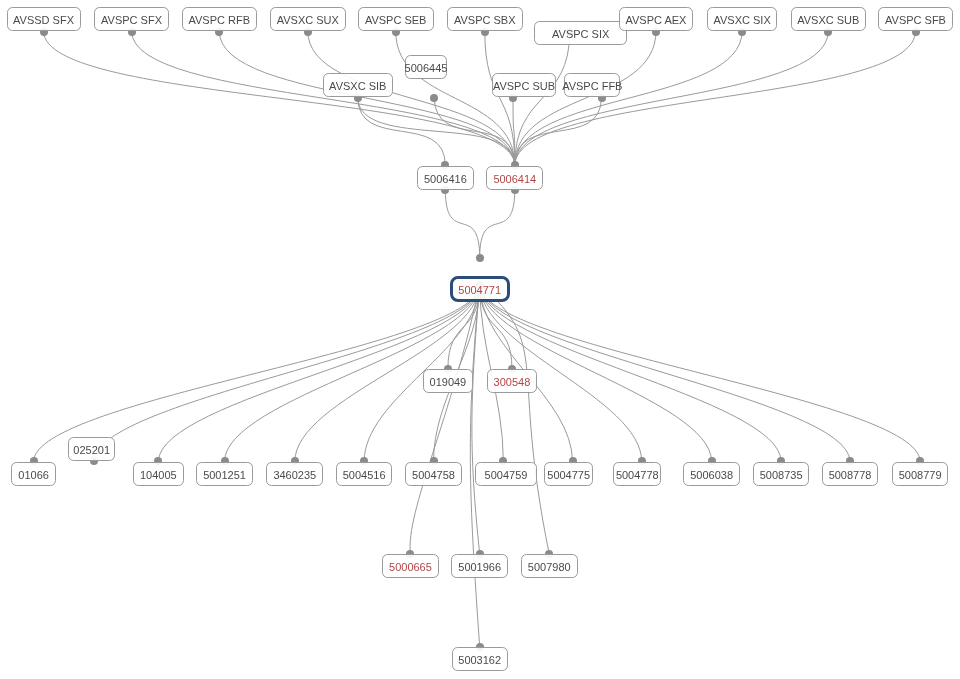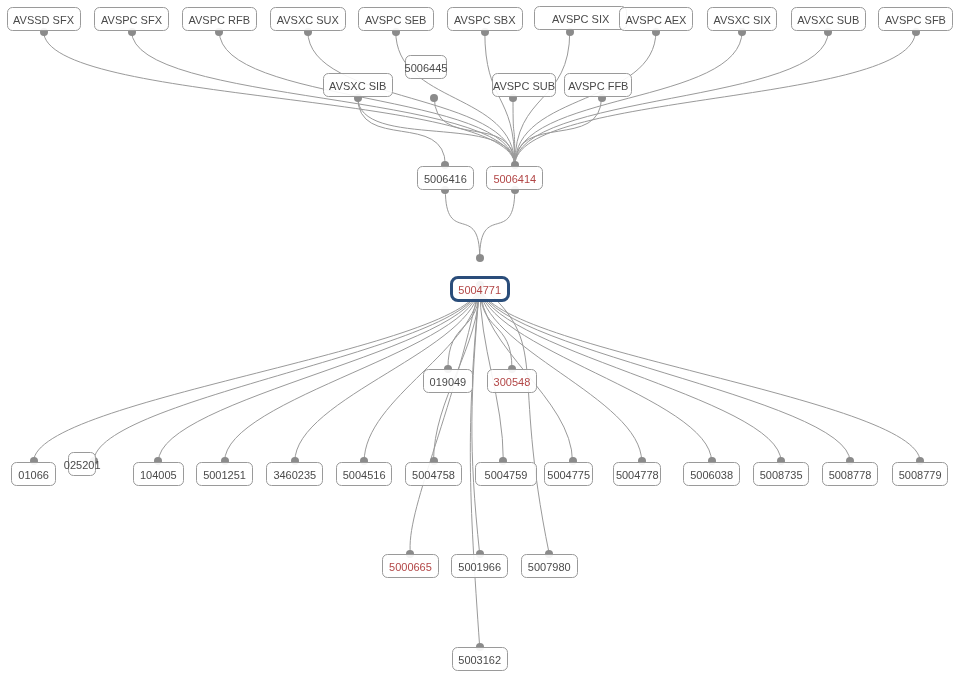--- a/index.html
+++ b/index.html
@@ -118,21 +118,21 @@
     </div>
   <div class="node" style="left:270.0px;top:7.0px;width:75.6px">
       <span class="node-label">AVSXC SUX</span>
     </div>
   <div class="node" style="left:357.7px;top:7.0px;width:76.0px">
       <span class="node-label">AVSPC SEB</span>
     </div>
   <div class="node" style="left:446.7px;top:7.0px;width:76.2px">
       <span class="node-label">AVSPC SBX</span>
     </div>
-  <div class="node" style="left:534.2px;top:6px;width:93px">
+  <div class="node" style="left:534.2px;top:21px;width:93px">
       <span class="node-label">AVSPC SIX</span>
     </div>
   <div class="node" style="left:619.0px;top:7.0px;width:73.9px">
       <span class="node-label">AVSPC AEX</span>
     </div>
   <div class="node" style="left:706.7px;top:7.0px;width:70.8px">
       <span class="node-label">AVSXC SIX</span>
     </div>
   <div class="node" style="left:790.6px;top:7.0px;width:75.4px">
       <span class="node-label">AVSXC SUB</span>
@@ -142,42 +142,42 @@
     </div>
   <div class="node" style="left:322.5px;top:73.0px;width:70.5px">
       <span class="node-label">AVSXC SIB</span>
     </div>
   <div class="node" style="left:405.0px;top:55px;width:42px">
       <span class="node-label">5006445</span>
     </div>
   <div class="node" style="left:492px;top:73.0px;width:64px">
       <span class="node-label">AVSPC SUB</span>
     </div>
-  <div class="node" style="left:564.3px;top:73.0px;width:68px">
+  <div class="node" style="left:564.3px;top:73.0px;width:56px">
       <span class="node-label">AVSPC FFB</span>
     </div>
   <div class="node" style="left:416.7px;top:165.5px;width:57.3px">
       <span class="node-label">5006416</span>
     </div>
   <div class="node node--red" style="left:486.3px;top:165.5px;width:57.0px">
       <span class="node-label">5006414</span>
     </div>
   <div class="node node--selected" style="left:449.6px;top:258.0px;width:60.2px">
       <span class="node-label">5004771</span>
     </div>
   <div class="node" style="left:422.5px;top:369.0px;width:50.8px">
       <span class="node-label">019049</span>
     </div>
   <div class="node node--red" style="left:486.6px;top:369.0px;width:50.7px">
       <span class="node-label">300548</span>
     </div>
   <div class="node" style="left:11.4px;top:461.7px;width:44.4px">
       <span class="node-label">01066</span>
     </div>
-  <div class="node" style="left:68.2px;top:452px;width:28px">
+  <div class="node" style="left:68.2px;top:437px;width:47px">
       <span class="node-label">025201</span>
     </div>
   <div class="node" style="left:132.5px;top:461.7px;width:51.7px">
       <span class="node-label">104005</span>
     </div>
   <div class="node" style="left:195.8px;top:461.7px;width:57.5px">
       <span class="node-label">5001251</span>
     </div>
   <div class="node" style="left:266.3px;top:461.7px;width:57.0px">
       <span class="node-label">3460235</span>

